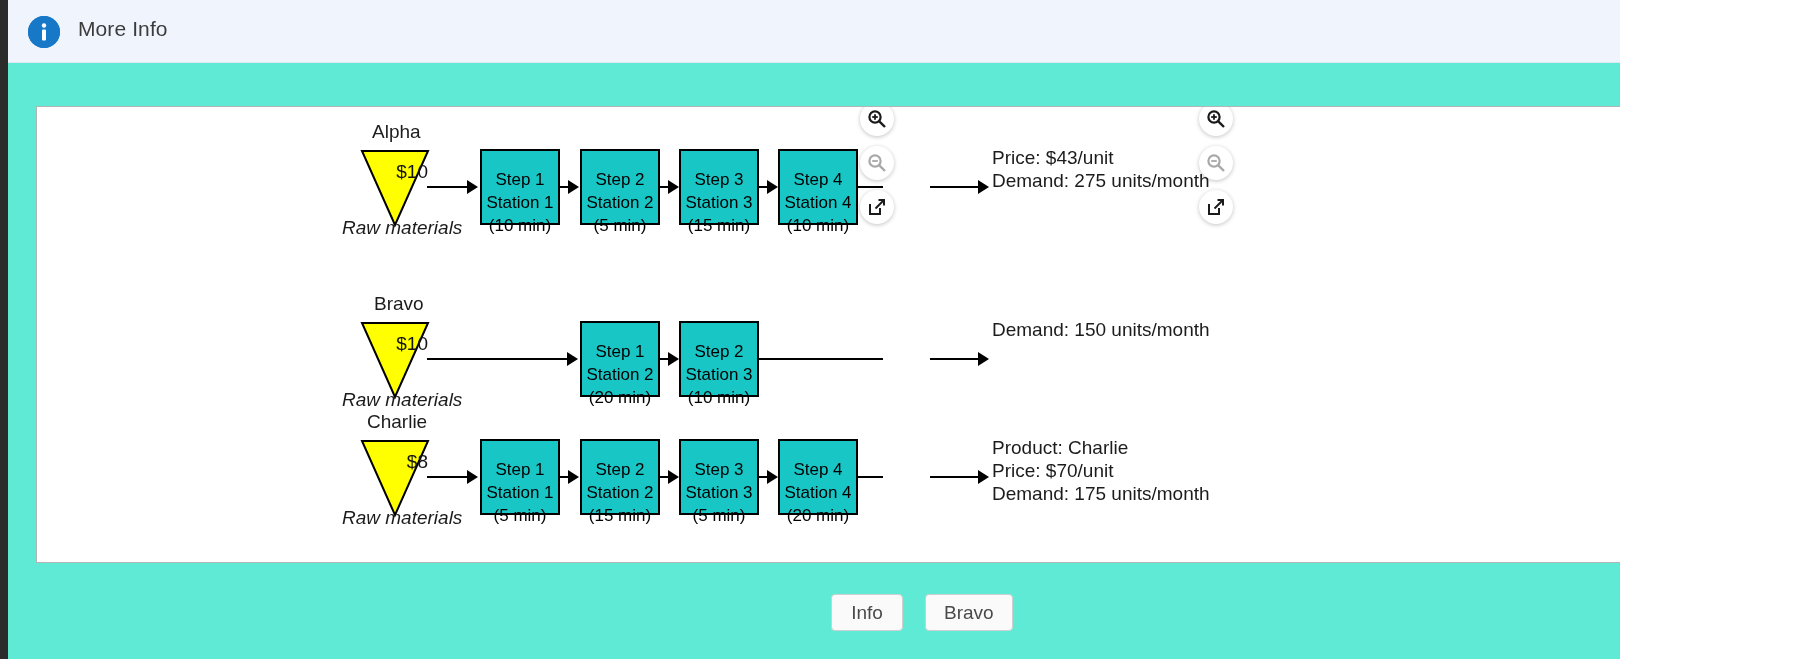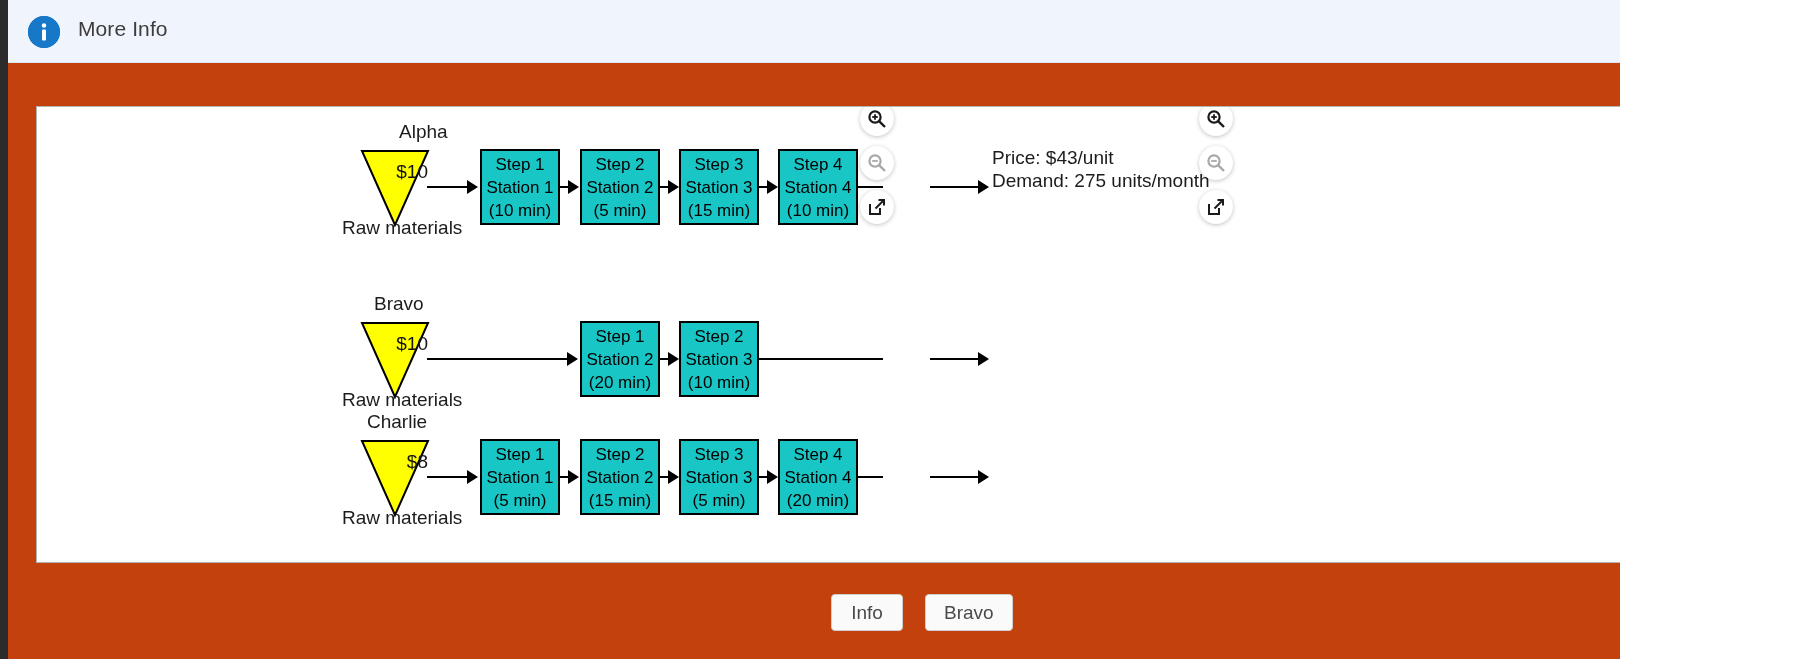--- a/index.html
+++ b/index.html
@@ -6,21 +6,21 @@
     margin: 0;
     padding: 0;
     background: #ffffff;
     font-family: "Liberation Sans", sans-serif;
   }
   #root {
     position: relative;
     width: 1620px;
     height: 659px;
     overflow: hidden;
-    background: #c2410c;
+    background: #5eead4;
   }
   
   .left-strip {
     position: absolute;
     left: 0; top: 0;
     width: 8px; height: 659px;
     background: #2b2b2b;
   }
   
   .titlebar {
@@ -145,32 +145,33 @@
     width: 68px;
     text-align: right;
     font-size: 19px;
     color: #141414;
   }
   .raw-label {
     position: absolute;
     font-size: 19px;
     color: #1c1c1c;
     white-space: nowrap;
+    font-style: italic;
   }
   .step {
     position: absolute;
     width: 80px; height: 76px;
     background: #19c6c6;
     border: 2px solid #000000;
     box-sizing: border-box;
     text-align: center;
     font-size: 17px;
     color: #000000;
     line-height: 23px;
-    padding-top: 2px;
+    padding-top: 17px;
   }
   .step div { white-space: nowrap; }
   .connector { position: absolute; height: 2px; background: #000; }
   .arrowhead {
     position: absolute;
     width: 0; height: 0;
     border-top: 7px solid transparent;
     border-bottom: 7px solid transparent;
     border-left: 11px solid #000;
   }
@@ -221,21 +222,21 @@
     </span>
     <div class="title-text">More Info</div>
     <div class="win-min"></div>
     <div class="win-close">✕</div>
   </div>
 
   <div class="panel">
     <div class="canvas">
 
       <div class="row" style="top:14px;">
-        <div class="lane-label" style="left:335px; top:0;margin-left:27px;">Alpha</div>
+        <div class="lane-label" style="left:335px; top:0;">Alpha</div>
 
         <div class="tri-wrap" style="left:323px; top:28px; width:68px; height:78px;">
           <svg class="tri-svg" width="70" height="78" viewBox="0 0 70 78">
             <polygon points="2,2 68,2 35,76" fill="#ffff00" stroke="#000000" stroke-width="2"></polygon>
           </svg>
           <div class="tri-price">$10</div>
         </div>
         <div class="raw-label" style="left:305px; top:96px;">Raw materials</div>
 
         <div class="connector" style="left:390px; top:65px; width:42px;"></div>
@@ -307,20 +308,21 @@
           <div>Step 2</div>
           <div>Station 3</div>
           <div>(10 min)</div>
         </div>
 
         <div class="connector" style="left:722px; top:65px; width:124px;"></div>
         <div class="connector" style="left:893px; top:65px; width:55px;"></div>
         <div class="arrowhead" style="left:941px; top:59px;"></div>
 
         <div class="prodinfo" style="left:955px; top:25px;">
+          <div>Demand: 150 units/month</div>
         </div>
       </div>
 
       <div class="row" style="top:262px;margin-top:42px;">
         <div class="lane-label" style="left:330px; top:0;">Charlie</div>
 
         <div class="tri-wrap" style="left:323px; top:28px; width:68px; height:78px;">
           <svg class="tri-svg" width="70" height="78" viewBox="0 0 70 78">
             <polygon points="2,2 68,2 35,76" fill="#ffff00" stroke="#000000" stroke-width="2"></polygon>
           </svg>
@@ -358,20 +360,25 @@
         <div class="step" style="left:741px; top:28px;">
           <div>Step 4</div>
           <div>Station 4</div>
           <div>(20 min)</div>
         </div>
 
         <div class="connector" style="left:821px; top:65px; width:25px;"></div>
         <div class="connector" style="left:893px; top:65px; width:55px;"></div>
         <div class="arrowhead" style="left:941px; top:59px;"></div>
 
+        <div class="prodinfo" style="left:955px; top:25px;">
+          <div>Product: Charlie</div>
+          <div>Price: $70/unit</div>
+          <div>Demand: 175 units/month</div>
+        </div>
       </div>
 
       <div class="zoomcluster" style="left:823px; top:-5px;">
         <div class="zbtn z1">
           <svg width="20" height="20" viewBox="0 0 20 20">
             <circle cx="8" cy="8" r="5.6" fill="none" stroke="#1a1a1a" stroke-width="2.2"></circle>
             <line x1="11.8" y1="11.8" x2="18" y2="18" stroke="#1a1a1a" stroke-width="2.4"></line>
             <line x1="5.2" y1="8" x2="10.8" y2="8" stroke="#1a1a1a" stroke-width="1.8"></line>
             <line x1="8" y1="5.2" x2="8" y2="10.8" stroke="#1a1a1a" stroke-width="1.8"></line>
           </svg>

